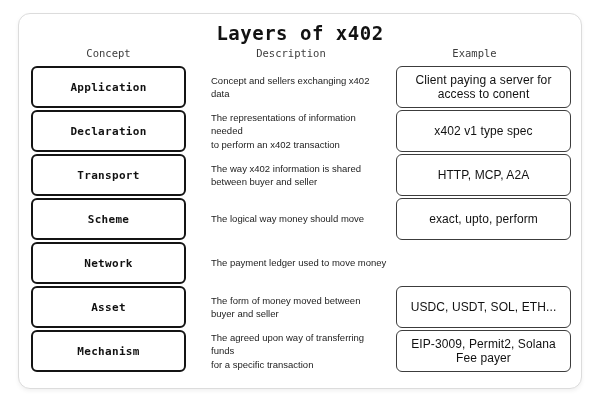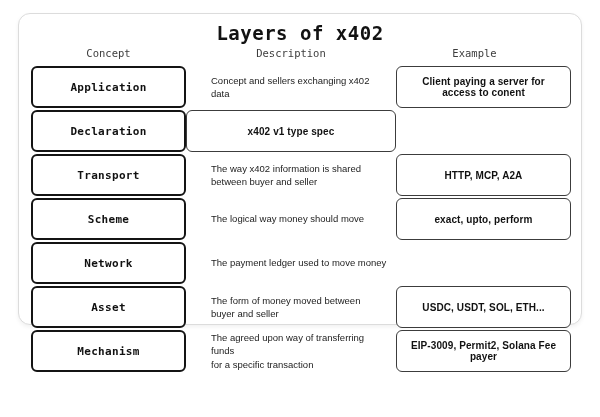--- a/index.html
+++ b/index.html
@@ -2,21 +2,21 @@
 <html><head>
 <meta charset="utf-8">
 <style>
   * { margin: 0; padding: 0; box-sizing: border-box; }
   html, body { width: 600px; height: 417px; background: #ffffff; overflow: hidden; }
   body { font-family: "Liberation Sans", sans-serif; }
 
   .card {
     position: absolute;
     left: 18px; top: 13px;
-    width: 564px; height: 312px;
+    width: 564px; height: 376px;
     background: #ffffff;
     border: 1px solid #dcdcdc;
     border-radius: 12px;
     box-shadow: 0 2px 4px rgba(0,0,0,0.06);
     padding: 8px 12px 0 12px;
   }
 
   .title {
     text-align: center;
     font-family: "DejaVu Sans Mono", monospace;
@@ -83,22 +83,22 @@
     border: 1.5px solid #3c3c3c;
     border-radius: 6px;
     background: #ffffff;
     display: flex;
     align-items: center;
     justify-content: center;
     padding: 0 8px;
     text-align: center;
   }
   .example-box span {
-    font-weight: bold;
-    font-size: 10px;
+    font-weight: normal;
+    font-size: 12px;
     letter-spacing: 0.1px;
     color: #111111;
   }
 </style>
 </head>
 <body>
 
 <div class="card">
   <div class="title">Layers of x402</div>
 
@@ -116,20 +116,22 @@
     <div class="description">Concept and sellers exchanging x402 data</div>
     <div class="example-box">
       <span>Client paying a server for access to conent</span>
     </div>
   </div>
 
   <div class="row">
     <div class="concept-box">
       <span>Declaration</span>
     </div>
+    <div class="description">The representations of information needed
+to perform an x402 transaction</div>
     <div class="example-box">
       <span>x402 v1 type spec</span>
     </div>
   </div>
 
   <div class="row">
     <div class="concept-box">
       <span>Transport</span>
     </div>
     <div class="description">The way x402 information is shared

